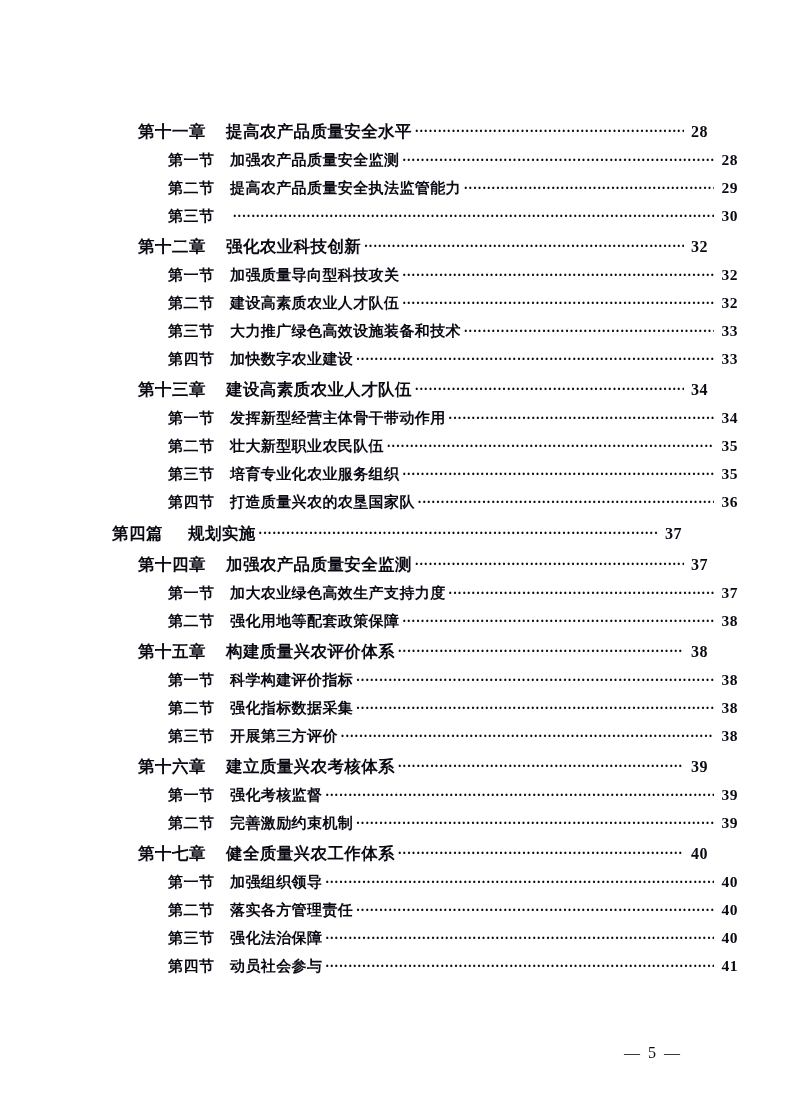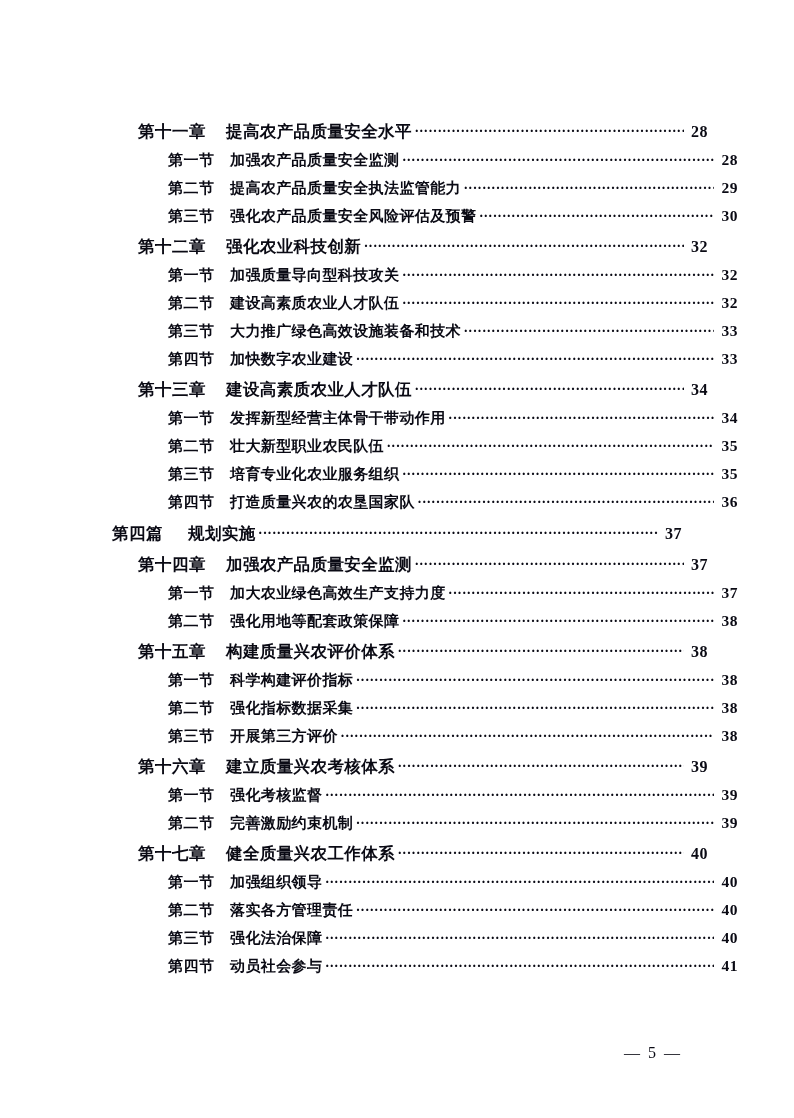--- a/index.html
+++ b/index.html
@@ -121,21 +121,20 @@
         <span class="pg">28</span>
       </div>
       <div class="toc-row lvl-section">
         <span class="num">第二节</span>
         <span class="title">提高农产品质量安全执法监管能力</span>
         <span class="dots"></span>
         <span class="pg">29</span>
       </div>
       <div class="toc-row lvl-section">
         <span class="num">第三节</span>
-        <span class="title">强化农产品质量安全风险评估及预警</span>
         <span class="dots"></span>
         <span class="pg">30</span>
       </div>
       <div class="toc-row lvl-chapter">
         <span class="num">第十二章</span>
         <span class="title">强化农业科技创新</span>
         <span class="dots"></span>
         <span class="pg">32</span>
       </div>
       <div class="toc-row lvl-section">

